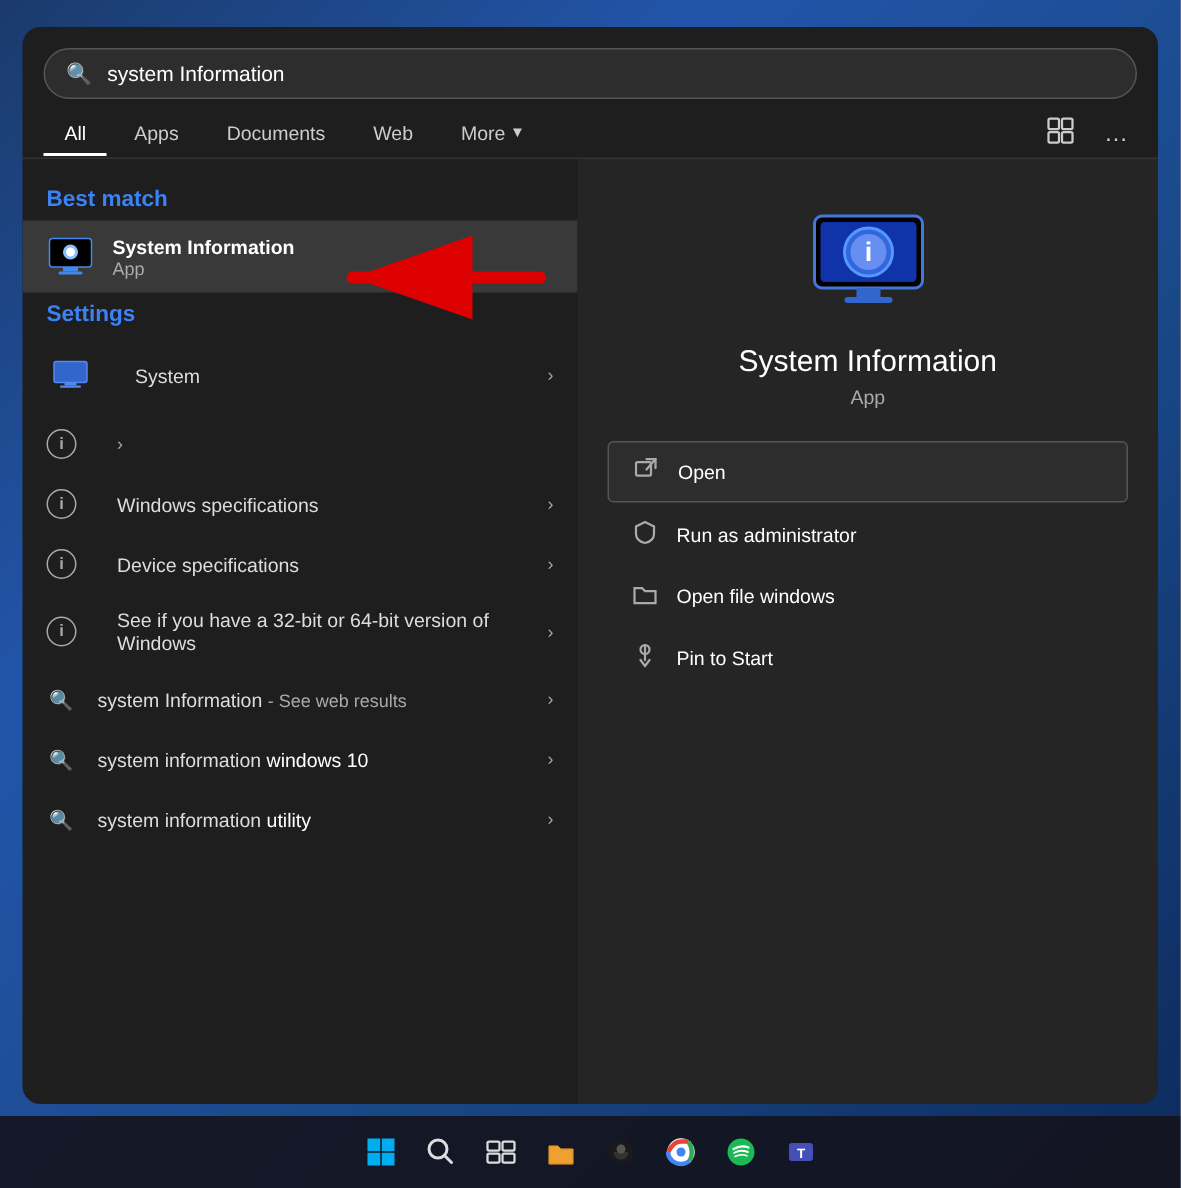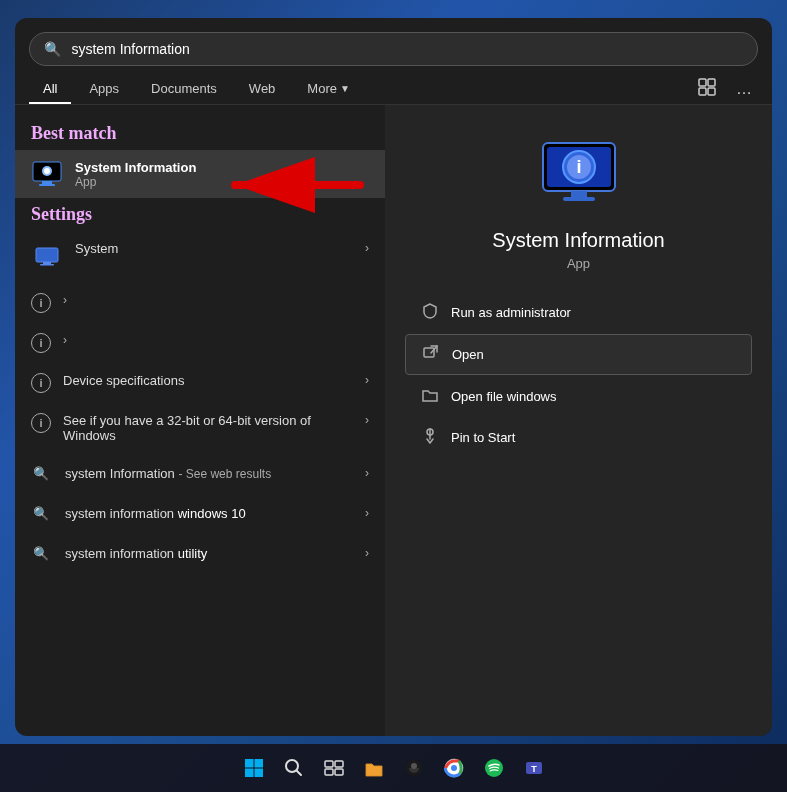--- a/index.html
+++ b/index.html
@@ -122,25 +122,24 @@
 
     
     .left-panel {
       width: 370px;
       flex-shrink: 0;
       padding: 12px 0;
       overflow-y: auto;
     }
 
     .section-label {
-      color: #f0abfc;
+      color: #3b82f6;
       font-weight: 700;
-      font-size: 18px;
+      font-size: 15px;
       padding: 6px 16px 6px 16px;
-      font-family: Liberation Serif, serif;
     }
 
     .result-item {
       display: flex;
       align-items: center;
       padding: 8px 16px;
       cursor: pointer;
       gap: 12px;
       position: relative;
     }
@@ -155,23 +154,24 @@
       justify-content: center;
     }
 
     .result-text { flex: 1; }
     .result-title { color: #fff; font-size: 13px; font-weight: 600; }
     .result-subtitle { color: #aaa; font-size: 12px; }
 
     
     .settings-item {
       display: flex;
+      align-items: center;
       padding: 10px 16px;
       cursor: pointer;
-      gap: 12px;
+      gap: 27px;
     }
 
     .info-icon {
       width: 20px;
       height: 20px;
       border-radius: 50%;
       border: 1.5px solid #aaa;
       color: #aaa;
       display: flex;
       align-items: center;
@@ -351,20 +351,21 @@
         <span class="settings-chevron">›</span>
       </div>
 
       <div class="settings-item">
         <div class="info-icon">i</div>
         <span class="settings-chevron">›</span>
       </div>
 
       <div class="settings-item">
         <div class="info-icon">i</div>
+        <div class="settings-text">Windows specifications</div>
         <span class="settings-chevron">›</span>
       </div>
 
       <div class="settings-item">
         <div class="info-icon">i</div>
         <div class="settings-text">Device specifications</div>
         <span class="settings-chevron">›</span>
       </div>
 
       <div class="settings-item">
@@ -414,44 +415,44 @@
           <circle cx="40" cy="32" r="12" fill="#88aaff" opacity="0.6"></circle>
           <text x="40" y="38" text-anchor="middle" font-size="18" font-weight="bold" fill="#fff">i</text>
 
           <rect x="32" y="56" width="16" height="6" fill="#3366cc"></rect>
           <rect x="24" y="62" width="32" height="4" rx="2" fill="#3366cc"></rect>
         </svg>
       </div>
 
       <div class="app-name-large">System Information</div>
       <div class="app-type">App</div>
-
-      <div class="action-btn">
-        <span class="action-icon">
-          <svg width="16" height="16" viewBox="0 0 16 16" fill="none">
-            <path d="M8 1L2 4v5c0 3 2.5 5.5 6 6 3.5-.5 6-3 6-6V4L8 1z" stroke="#aaa" stroke-width="1.5" fill="none"></path>
-          </svg>
-        </span>
-        <span class="action-label">Run as administrator</span>
-      </div>
 
       <div class="action-btn primary">
         <span class="action-icon">
           <svg width="16" height="16" viewBox="0 0 16 16" fill="none">
             <rect x="1" y="3" width="10" height="9" rx="1" stroke="#aaa" stroke-width="1.5"></rect>
             <path d="M8 1h6v6" stroke="#aaa" stroke-width="1.5" stroke-linecap="round"></path>
             <path d="M8 8L14 1" stroke="#aaa" stroke-width="1.5" stroke-linecap="round"></path>
           </svg>
         </span>
         <span class="action-label">Open</span>
       </div>
 
       <div class="action-btn">
         <span class="action-icon">
           <svg width="16" height="16" viewBox="0 0 16 16" fill="none">
+            <path d="M8 1L2 4v5c0 3 2.5 5.5 6 6 3.5-.5 6-3 6-6V4L8 1z" stroke="#aaa" stroke-width="1.5" fill="none"></path>
+          </svg>
+        </span>
+        <span class="action-label">Run as administrator</span>
+      </div>
+
+      <div class="action-btn">
+        <span class="action-icon">
+          <svg width="16" height="16" viewBox="0 0 16 16" fill="none">
             <path d="M1 4h5l2 2h7v8H1V4z" stroke="#aaa" stroke-width="1.5" fill="none"></path>
           </svg>
         </span>
         <span class="action-label">Open file windows</span>
       </div>
 
       <div class="action-btn">
         <span class="action-icon">
           <svg width="16" height="16" viewBox="0 0 16 16" fill="none">
             <path d="M8 1v10M5 11l3 4 3-4" stroke="#aaa" stroke-width="1.5" stroke-linecap="round"></path>

